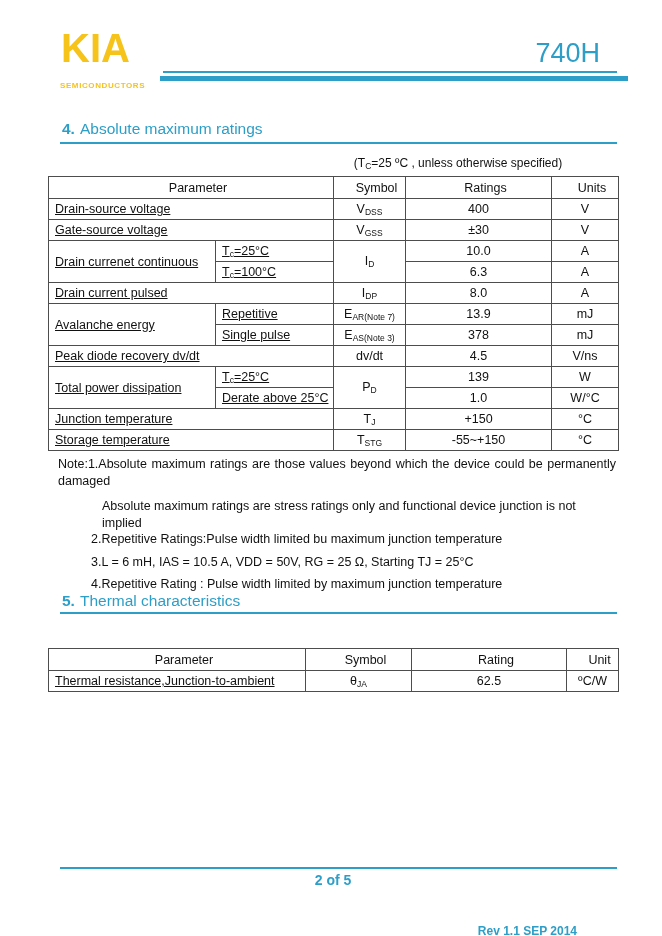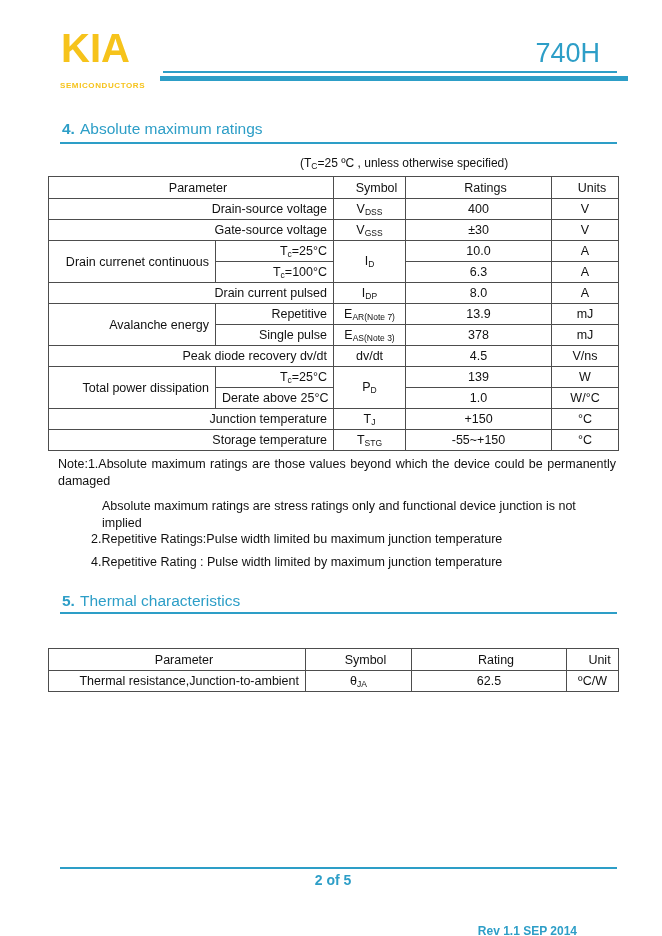--- a/index.html
+++ b/index.html
@@ -16,28 +16,28 @@
   .part{position:absolute;top:38px;right:62px;font-size:27px;color:#2D9EC7;}
   .hline-thin{position:absolute;left:163px;top:71px;width:454px;height:2px;background:#2D9EC7;}
   .hline-thick{position:absolute;left:160px;top:76px;width:468px;height:5px;background:#2D9EC7;}
 
   
   .sec-title{position:absolute;left:62px;font-size:15.5px;color:#2D9EC7;}
   .snum{font-weight:700;}
   .stitle{margin-left:5px;}
   .sec-rule{position:absolute;left:60px;width:557px;height:2px;background:#2D9EC7;}
 
-  .cond-note{position:absolute;left:300px;top:156px;width:316px;text-align:left;font-size:12px;color:#111;}
+  .cond-note{position:absolute;left:300px;top:156px;width:316px;text-align:center;font-size:12px;color:#111;}
 
   
   table{border-collapse:collapse;width:570px;table-layout:fixed;font-size:12.5px;color:#111;}
   th,td{border:1px solid #4d4d4d;height:20px;padding:0 6px;text-align:center;
         font-weight:normal;overflow:hidden;white-space:nowrap;}
   thead th{height:21px;padding-left:20px;}
-  td.param,td.cond{text-align:right;}
+  td.param,td.cond{text-align:left;text-decoration:underline;}
   .sb{font-size:8.5px;vertical-align:-2px;}
   .tbl1{position:absolute;left:48px;top:176px;}
   .tbl2{position:absolute;left:48px;top:648px;}
 
   
   .notes{position:absolute;left:58px;top:456px;width:558px;}
   .note{font-size:12.5px;line-height:16.5px;color:#111;}
   .n-justify{text-align:justify;text-align-last:justify;}
   .n-indent2{margin-left:44px;margin-top:9px;}
   .n-indent1{margin-left:33px;}
@@ -160,20 +160,21 @@
           <td>°C</td>
         </tr>
       </tbody>
   </table>
 
   <div class="notes">
       <div class="note n-justify">Note:1.Absolute maximum ratings are those values beyond which the device could be permanently</div>
       <div class="note">damaged</div>
       <div class="note n-indent2">Absolute maximum ratings are stress ratings only and functional device junction is not implied</div>
       <div class="note n-indent1">2.Repetitive Ratings:Pulse width limited bu maximum junction temperature</div>
+      <div class="note n-indent1 n-gap">3.L = 6 mH, IAS = 10.5 A, VDD = 50V, RG = 25 Ω, Starting TJ = 25°C</div>
       <div class="note n-indent1 n-gap">4.Repetitive Rating : Pulse width limited by maximum junction temperature</div>
     </div>
 
   <div class="sec-title" style="top:592px;">
     <span class="snum">5.</span><span class="stitle">Thermal characteristics</span>
   </div>
   <div class="sec-rule" style="top:612px;"></div>
 
   <table class="tbl2">
     <colgroup>

